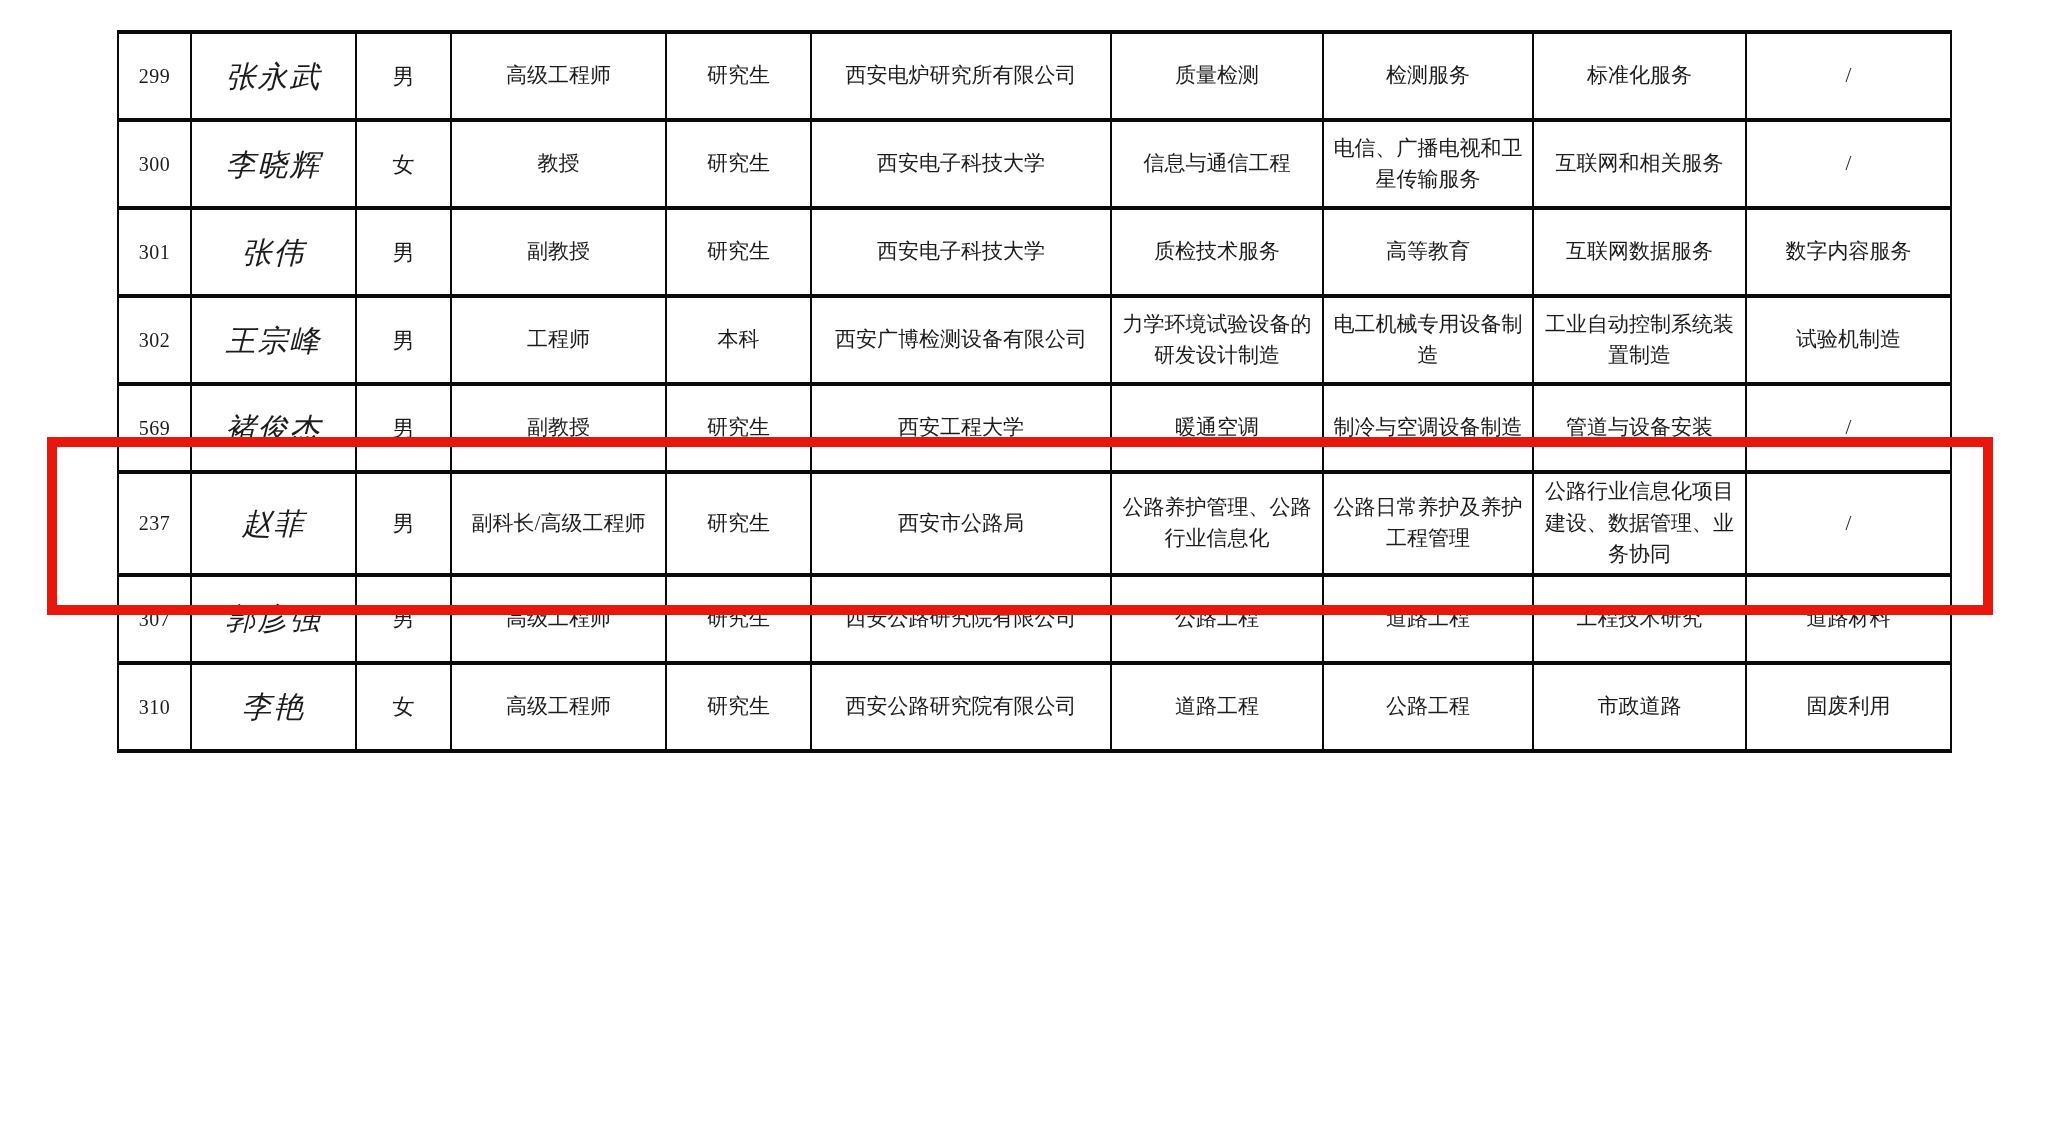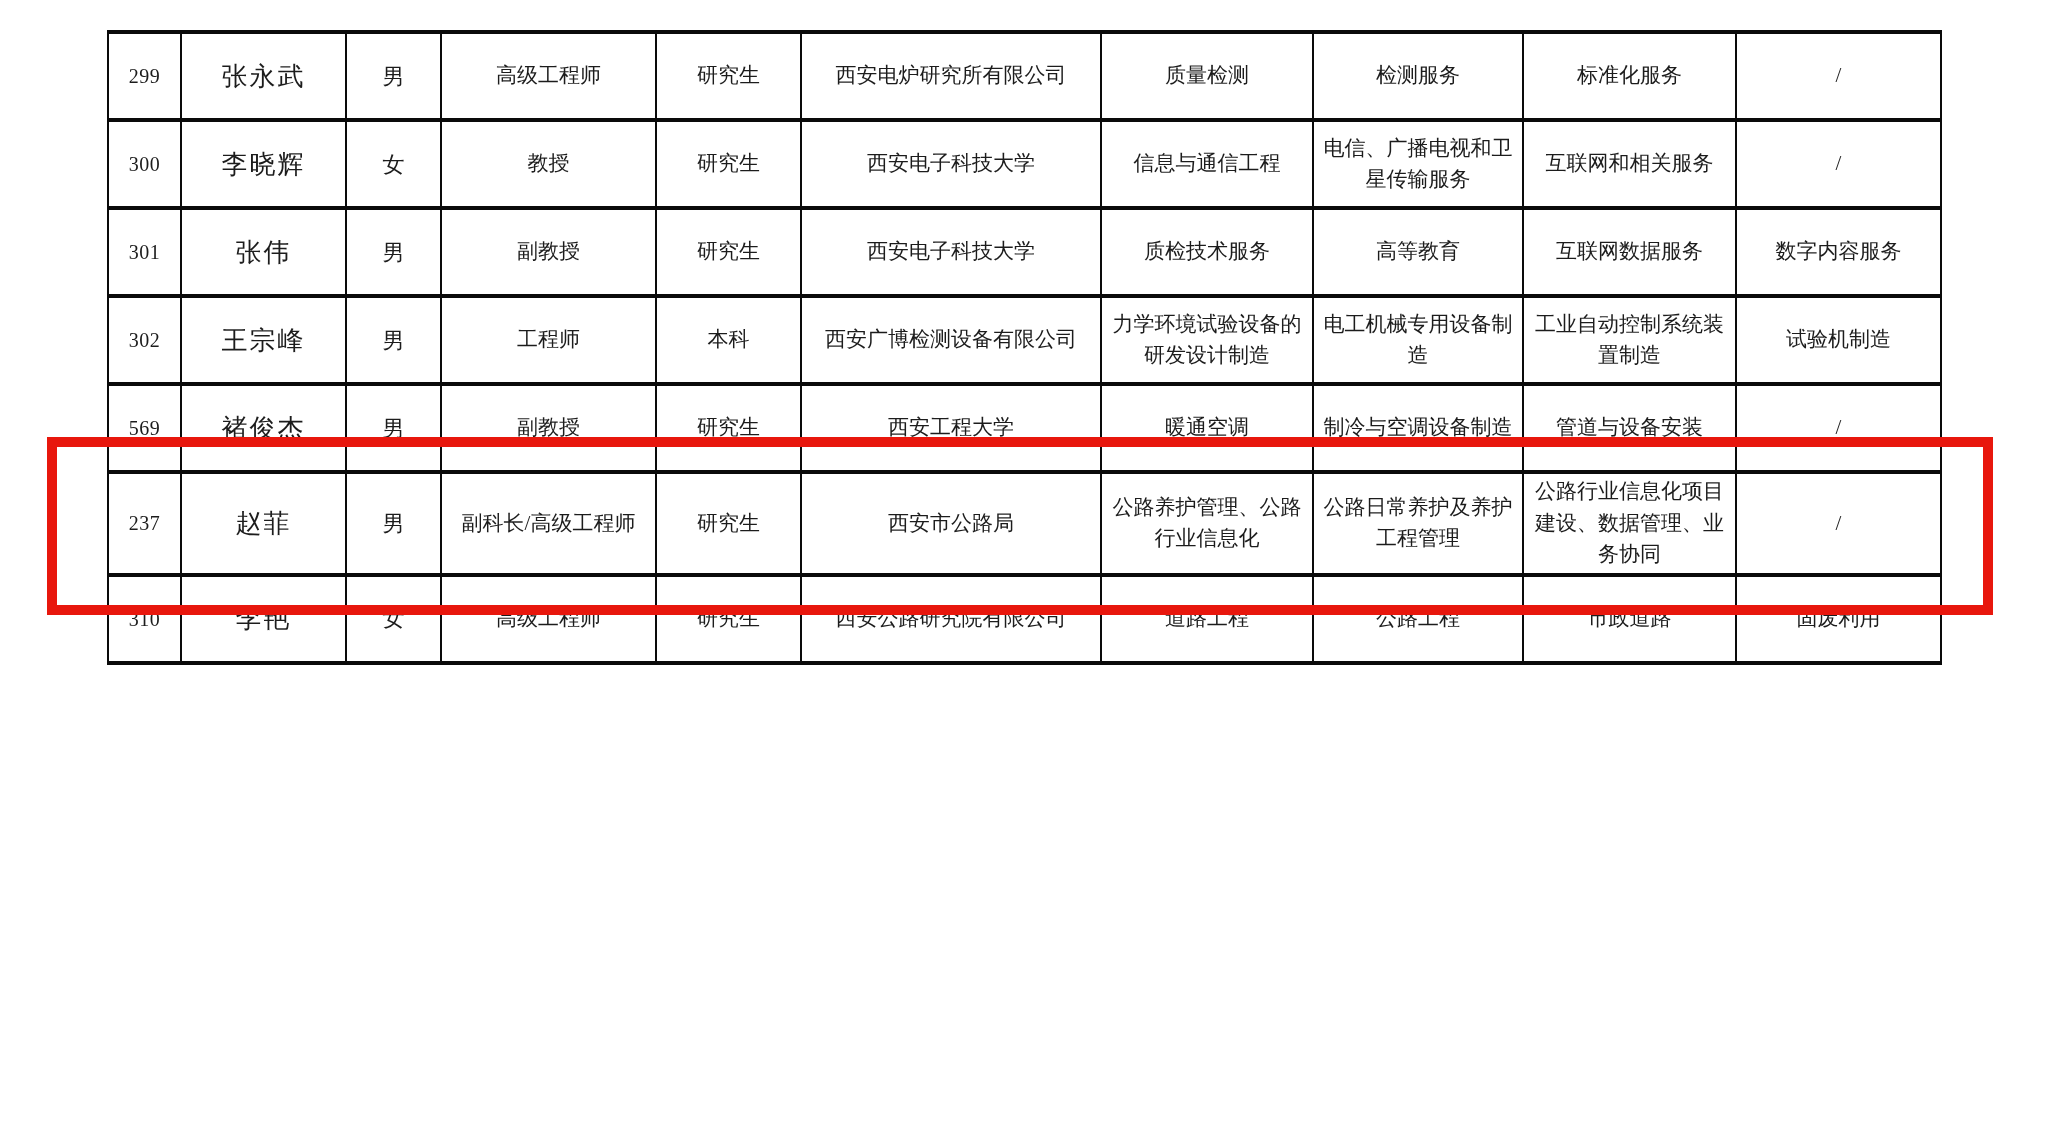--- a/index.html
+++ b/index.html
@@ -7,41 +7,41 @@
     position: relative;
     width: 2048px;
     height: 1129px;
     background: #ffffff;
     font-family: "Liberation Serif", "DejaVu Serif", serif;
     color: #1c1c1c;
     overflow: hidden;
   }
   table.roster {
     position: absolute;
-    left: 107px;
+    left: 117px;
     top: 30px;
     width: 1833px;
     border-collapse: collapse;
     table-layout: fixed;
   }
   table.roster tr { height: 88px; }
   table.roster td {
     border-top: 4px solid #0a0a0a;
     border-bottom: 4px solid #0a0a0a;
     border-left: 2.5px solid #0a0a0a;
     border-right: 2.5px solid #0a0a0a;
     text-align: center;
     vertical-align: middle;
     font-size: 21px;
     line-height: 1.5;
     padding: 2px 7px;
     word-break: break-all;
   }
   table.roster td.no-cell { font-size: 20px; letter-spacing: 0.5px; }
-  table.roster td.name-cell { font-size: 26px; letter-spacing: 2px; }
+  table.roster td.name-cell { font-size: 30px; letter-spacing: 2px; font-style: italic; }
   table.roster td.gender-cell { font-size: 22px; }
   .highlight-rect {
     position: absolute;
     box-sizing: border-box;
     left: 47px;
     top: 437px;
     width: 1946px;
     height: 178px;
     border: 10px solid #e8170d;
     background: transparent;
@@ -134,20 +134,32 @@
           <td class="gender-cell">男</td>
           <td>副科长/高级工程师</td>
           <td>研究生</td>
           <td>西安市公路局</td>
           <td>公路养护管理、公路行业信息化</td>
           <td>公路日常养护及养护工程管理</td>
           <td>公路行业信息化项目建设、数据管理、业务协同</td>
           <td>/</td>
         </tr>
         <tr>
+          <td class="no-cell">307</td>
+          <td class="name-cell">郭彦强</td>
+          <td class="gender-cell">男</td>
+          <td>高级工程师</td>
+          <td>研究生</td>
+          <td>西安公路研究院有限公司</td>
+          <td>公路工程</td>
+          <td>道路工程</td>
+          <td>工程技术研究</td>
+          <td>道路材料</td>
+        </tr>
+        <tr>
           <td class="no-cell">310</td>
           <td class="name-cell">李艳</td>
           <td class="gender-cell">女</td>
           <td>高级工程师</td>
           <td>研究生</td>
           <td>西安公路研究院有限公司</td>
           <td>道路工程</td>
           <td>公路工程</td>
           <td>市政道路</td>
           <td>固废利用</td>

